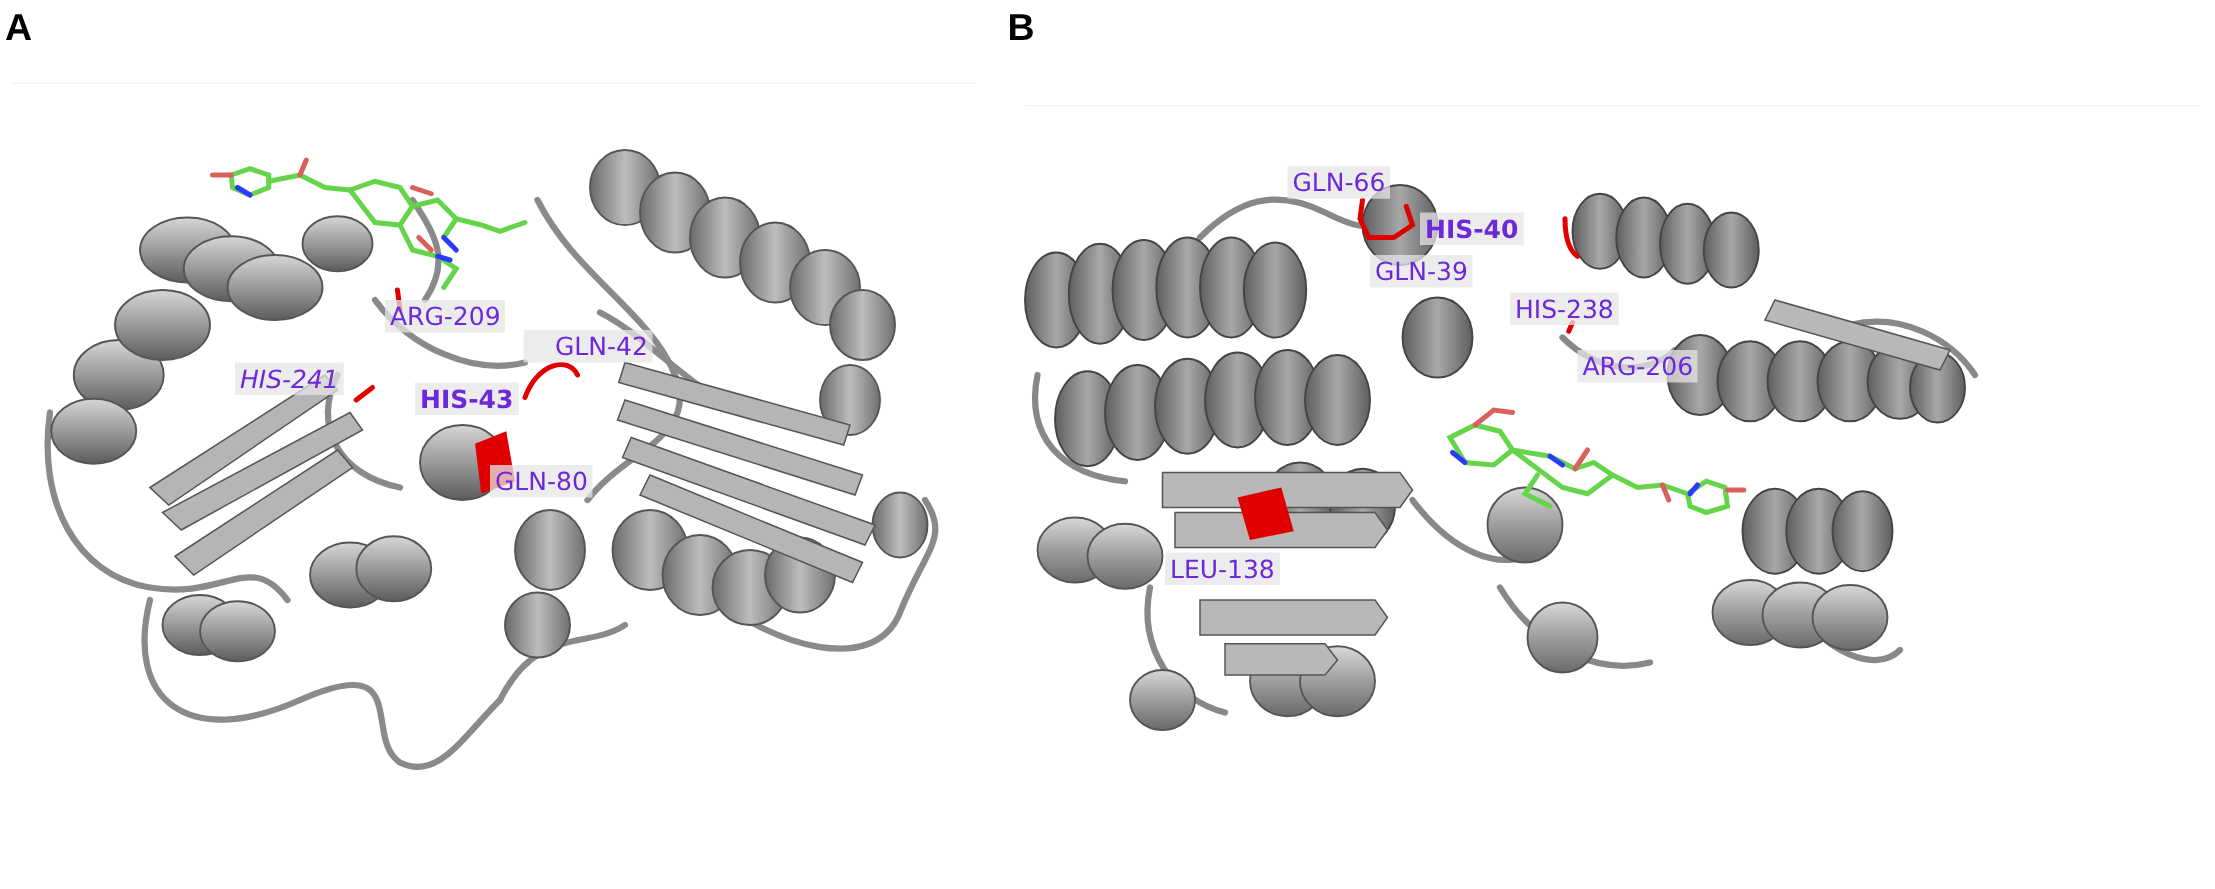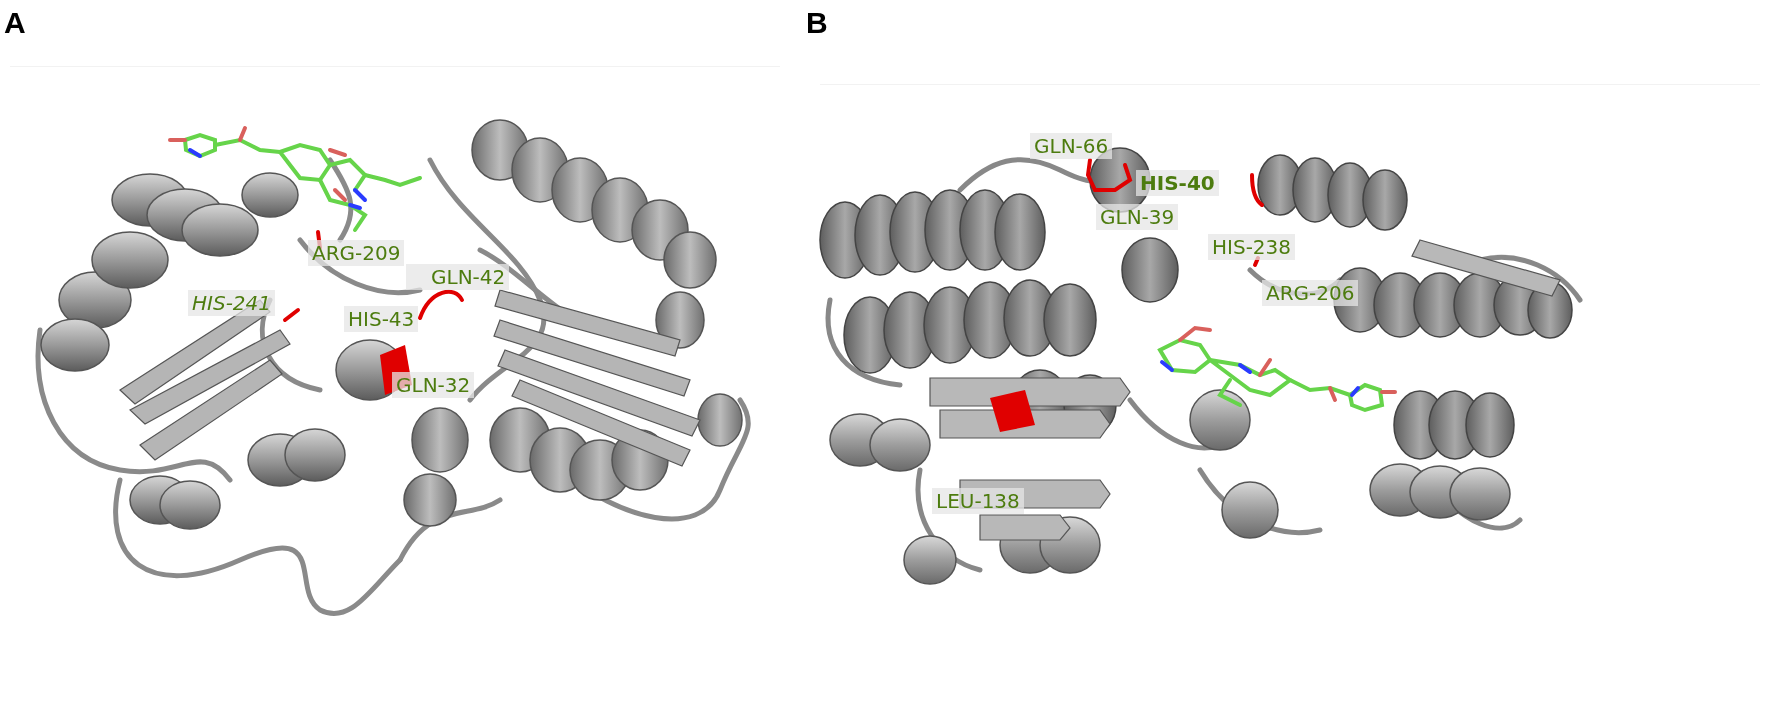--- a/index.html
+++ b/index.html
@@ -3,21 +3,21 @@
 <meta charset="utf-8">
 <style>
   html, body { margin: 0; padding: 0; background: #ffffff; }
   body { width: 1772px; height: 711px; position: relative; overflow: hidden;
          font-family: "DejaVu Sans", sans-serif; }
   .panel-letter { position: absolute; font-family: "Liberation Sans", sans-serif;
                   font-weight: bold; font-size: 30px; color: #000; }
   .panel { position: absolute; }
   .panel svg { position: absolute; left: 0; top: 0; }
   .label { position: absolute; font-family: "DejaVu Sans", sans-serif; font-size: 20px;
-           color: #4d7c0f; background: rgba(230,230,230,0.75); padding: 1px 4px; white-space: nowrap; }
+           color: #6d28d9; background: rgba(230,230,230,0.75); padding: 1px 4px; white-space: nowrap; }
   .divider { position: absolute; height: 1px; background: #f2f2f2; }
 </style>
 </head>
 <body>
 
 <div class="panel-letter" style="left:4px;top:6px;">A</div>
 <div class="divider" style="left:10px;top:66px;width:770px;"></div>
 
 <div class="panel" style="left:0;top:0;width:880px;height:711px;">
   <svg width="880" height="711">
@@ -105,24 +105,24 @@
       <path d="M170 140 L 185 140" stroke="#d9605c"></path>
       <path d="M240 140 L 245 128" stroke="#d9605c"></path>
       <path d="M330 150 L 345 155" stroke="#d9605c"></path>
       <path d="M335 190 L 345 200" stroke="#d9605c"></path>
       <path d="M200 156 L 190 150" stroke="#2a3bff"></path>
       <path d="M355 190 L 365 200" stroke="#2a3bff"></path>
       <path d="M350 205 L 360 208" stroke="#2a3bff"></path>
     </g>
   </svg>
   <div class="label" style="left:308px;top:240px;">ARG-209</div>
-  <div class="label" style="left:406px;top:264px;padding-left:25px;">GLN-42</div>
+  <div class="label" style="left:419px;top:264px;padding-left:25px;">GLN-42</div>
   <div class="label" style="left:188px;top:290px;font-style:italic;">HIS-241</div>
-  <div class="label" style="left:344px;top:306px;">HIS-43</div>
-  <div class="label" style="left:392px;top:372px;">GLN-32</div>
+  <div class="label" style="left:332px;top:306px;font-weight:bold;">HIS-43</div>
+  <div class="label" style="left:392px;top:372px;">GLN-80</div>
 </div>
 
 <div class="panel-letter" style="left:806px;top:6px;">B</div>
 <div class="divider" style="left:820px;top:84px;width:940px;"></div>
 
 <div class="panel" style="left:800px;top:0;width:972px;height:711px;">
   <svg width="972" height="711">
     <defs>
       <linearGradient id="hb" x1="0" x2="1" y1="0" y2="0">
         <stop offset="0" stop-color="#5e5e5e"></stop>
@@ -221,14 +221,14 @@
       <path d="M372 370 L 362 362" stroke="#2a3bff"></path>
       <path d="M440 365 L 450 372" stroke="#2a3bff"></path>
       <path d="M552 395 L 558 388" stroke="#2a3bff"></path>
     </g>
   </svg>
   <div class="label" style="left:230px;top:133px;">GLN-66</div>
   <div class="label" style="left:336px;top:170px;font-weight:bold;">HIS-40</div>
   <div class="label" style="left:252px;top:204px;margin-left:44px;">GLN-39</div>
   <div class="label" style="left:408px;top:210px;margin-top:24px;">HIS-238</div>
   <div class="label" style="left:462px;top:236px;margin-top:44px;">ARG-206</div>
-  <div class="label" style="left:132px;top:442px;margin-top:46px;">LEU-138</div>
+  <div class="label" style="left:132px;top:442px;">LEU-138</div>
 </div>
 
 </body></html>

